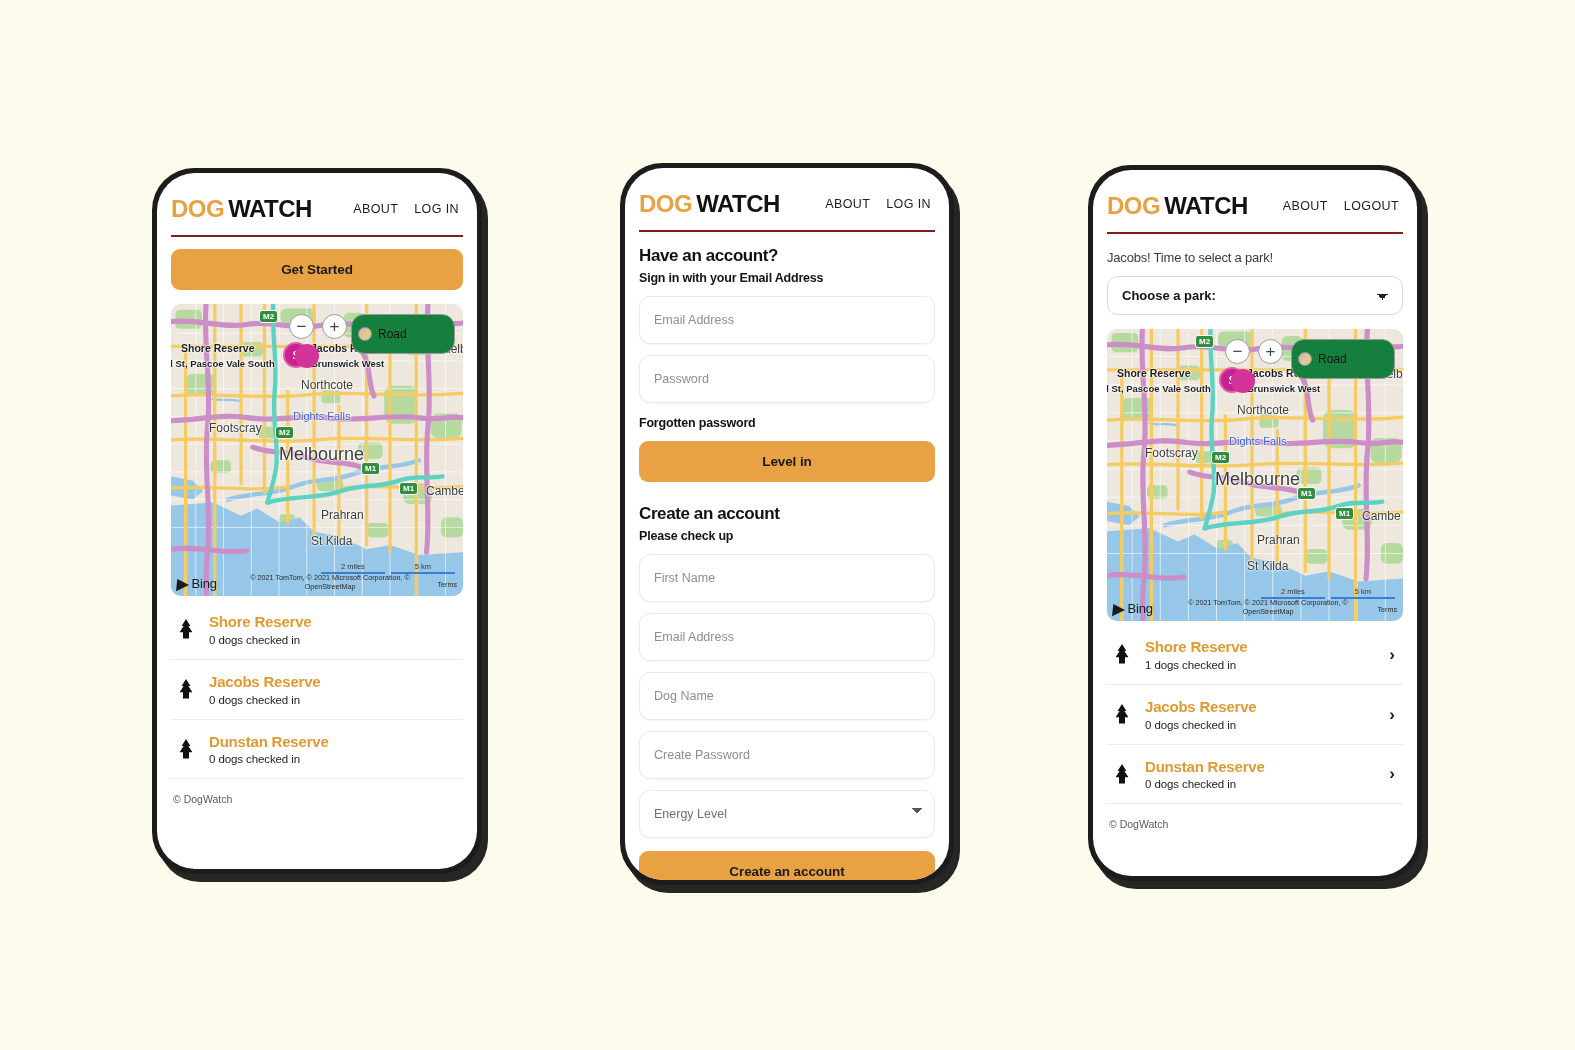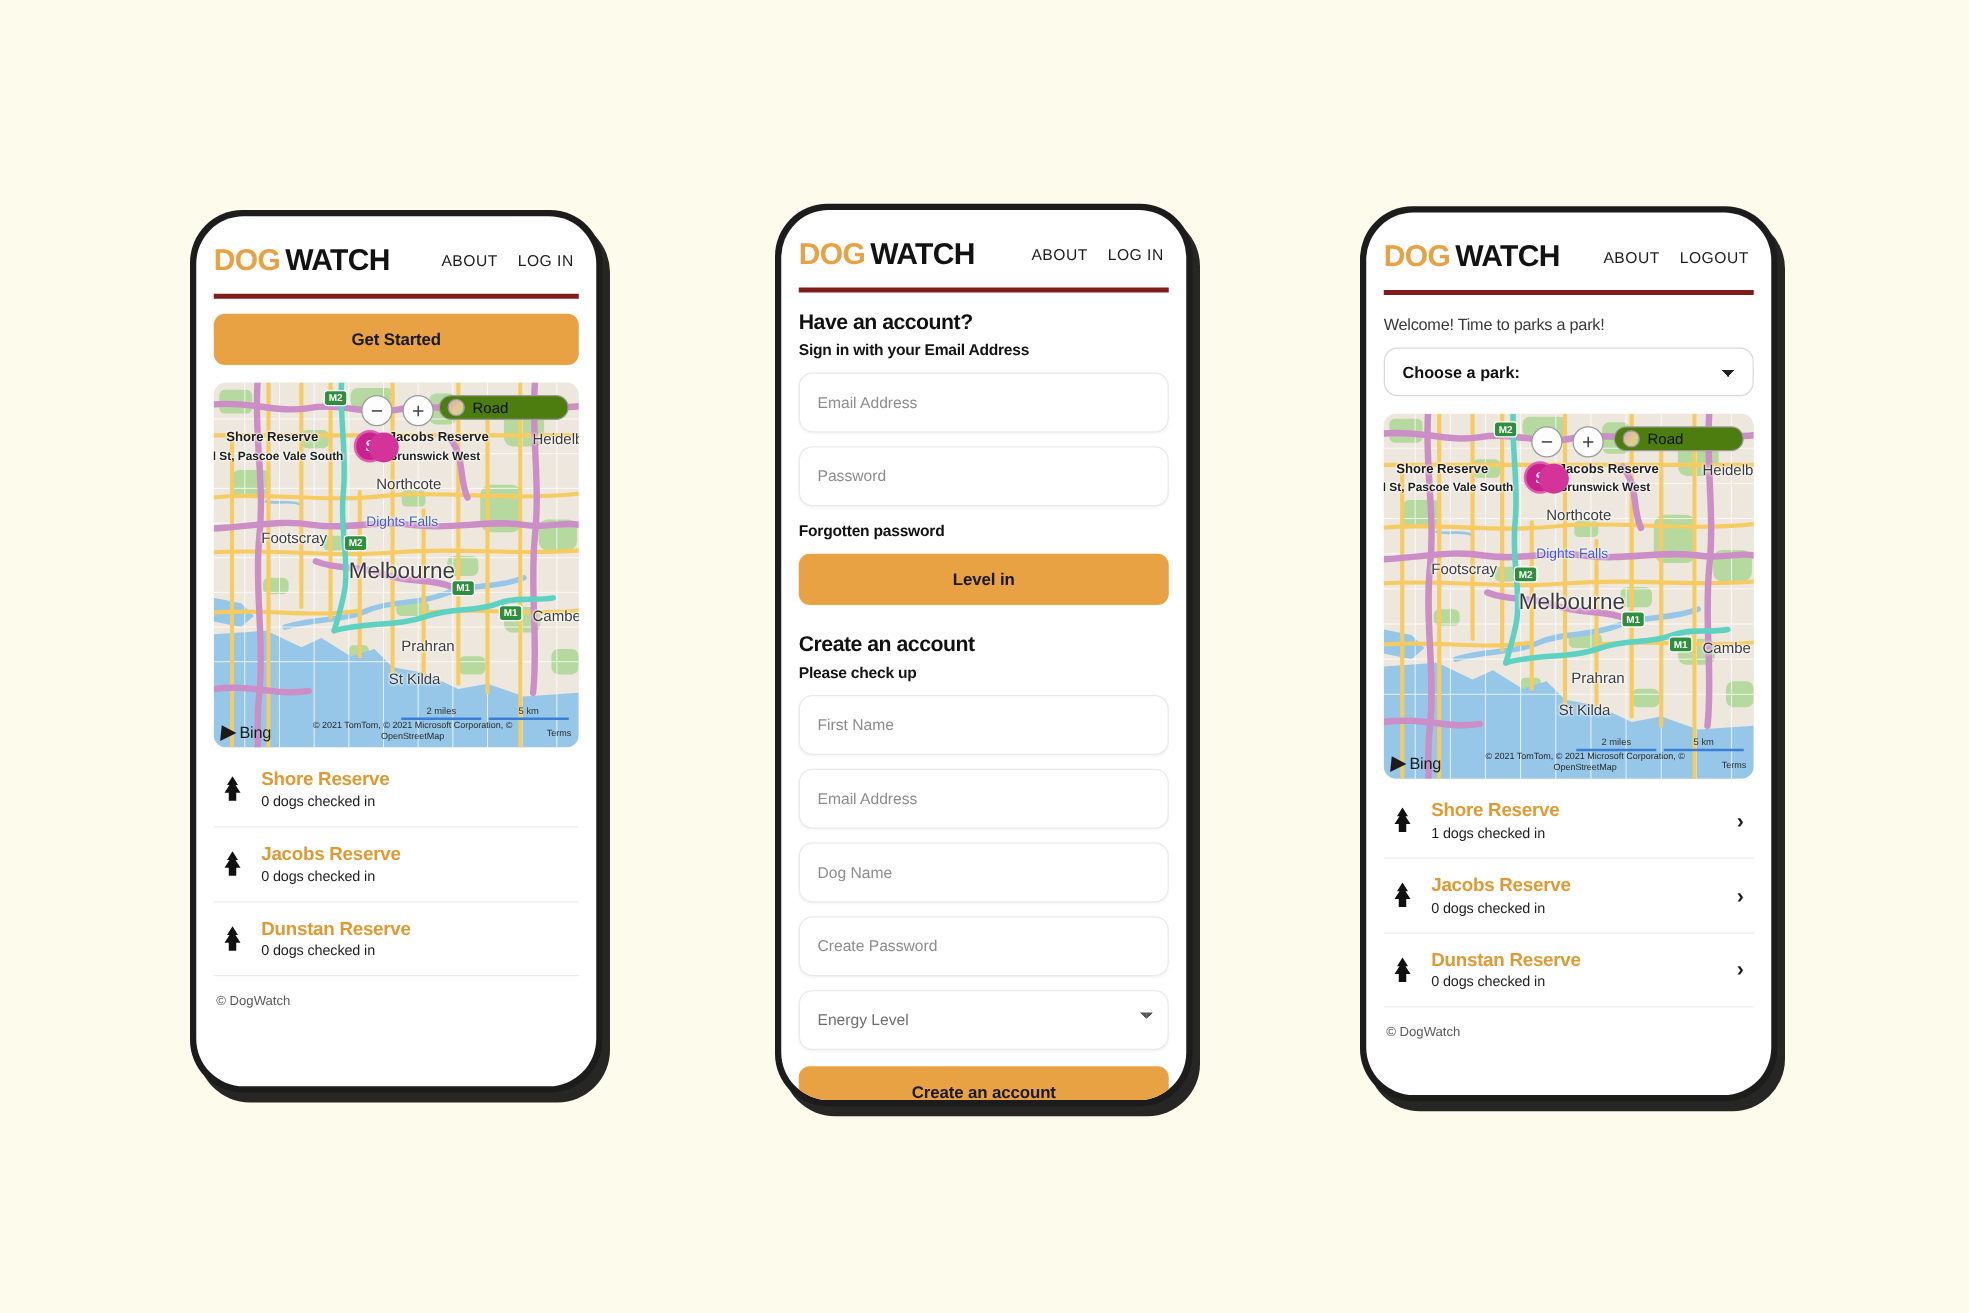--- a/index.html
+++ b/index.html
@@ -43,21 +43,21 @@
   #phone1 { left: 152px; top: 168px; width: 330px; height: 706px; }
   #phone2 { left: 620px; top: 163px; width: 334px; height: 722px; }
   #phone3 { left: 1088px; top: 165px; width: 334px; height: 716px; }
 
   
   .app-header {
     display: flex;
     align-items: center;
     padding-top: 22px;
     padding-bottom: 12px;
-    border-bottom: 4px solid #7f1d1d;
+    border-bottom: 2px solid #7f1d1d;
   }
   .logo {
     font-size: 24px;
     font-weight: 800;
     letter-spacing: -0.5px;
     color: #121212;
     white-space: nowrap;
   }
   .logo .dog { color: #E8A244; }
   .logo .watch { color: #121212; margin-left: 4px; }
@@ -131,24 +131,24 @@
     background: #fdfdfd;
     border: 1.5px solid #9a9a9a;
     display: flex; align-items: center; justify-content: center;
     font-size: 17px; line-height: 1; color: #444;
     cursor: pointer;
     font-family: "Liberation Sans", sans-serif;
   }
   .map-style-pill {
     position: absolute;
     top: 10px; right: 8px;
-    height: 20px;
+    height: 40px;
     min-width: 104px;
     border-radius: 13px;
-    background: #4d7c0f;
+    background: #15803d;
     border: 1.5px solid #9a9a9a;
     display: flex; align-items: center;
     padding: 0 10px 0 6px;
     gap: 6px;
     cursor: pointer;
   }
   .map-style-pill .globe {
     width: 14px; height: 14px; border-radius: 50%;
     background: linear-gradient(135deg,#cfa8cf 0%, #e8c98a 55%, #b7d79d 100%);
     border: 1px solid #999;
@@ -568,21 +568,21 @@
       <div class="app-header">
         <div class="logo">
           <span class="dog">DOG</span><span class="watch">WATCH</span>
         </div>
         <nav class="nav">
           <a href="#">ABOUT</a>
           <a href="#">LOGOUT</a>
         </nav>
       </div>
 
-      <div class="intro light">Welcome! Time to parks a park!</div>
+      <div class="intro light">Jacobs! Time to select a park!</div>
 
       <select class="park-select">
         <option>Choose a park:</option>
       </select>
 
       <div class="map-wrap">
         <svg class="map-svg" viewBox="0 0 400 400" preserveAspectRatio="xMidYMid slice">
           <use href="#melb-map"></use>
         </svg>
 

